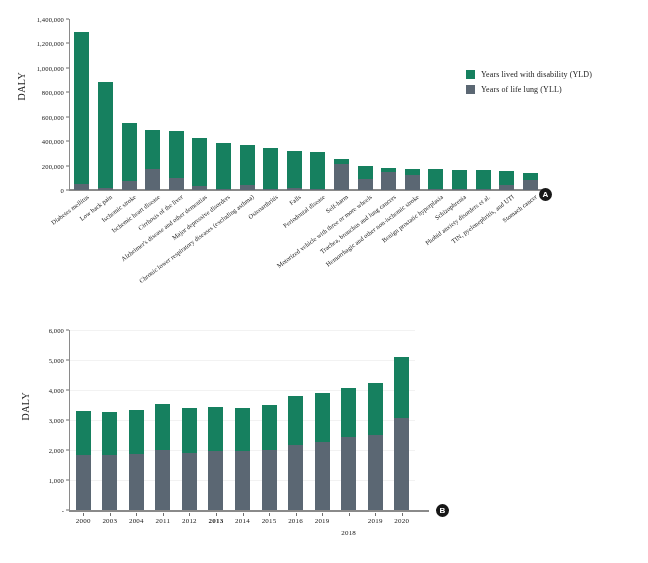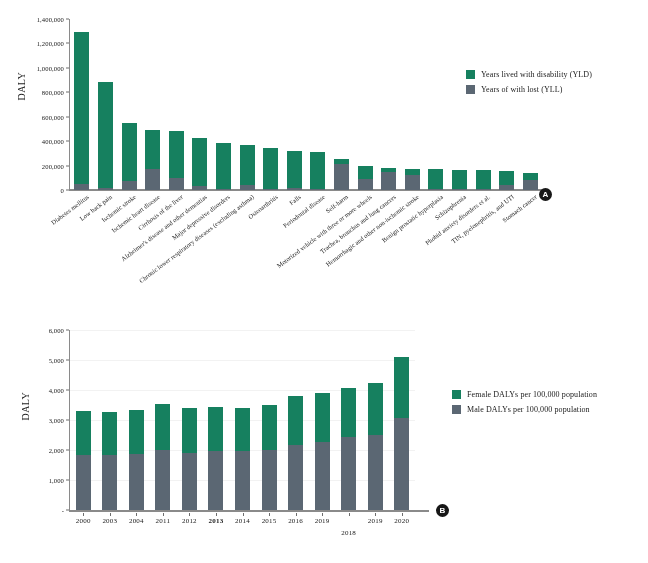--- a/index.html
+++ b/index.html
@@ -277,21 +277,21 @@
       <div class="xlab-a" style="left: 464.2px; top: 0px;">Stomach cancer</div>
     </div>
 
   <div class="legend" id="a-legend" style="left:466px; top:70px;">
       <div class="legend-row">
         <span class="legend-swatch" style="background: rgb(22, 128, 95);"></span>
         <span class="legend-label">Years lived with disability (YLD)</span>
       </div>
       <div class="legend-row">
         <span class="legend-swatch" style="background: rgb(91, 103, 115);"></span>
-        <span class="legend-label">Years of with lost (YLL)</span>
+        <span class="legend-label">Years of life lung (YLL)</span>
       </div>
     </div>
 
   <div class="badge" style="left:539px; top:188px;">A</div>
 </div>
 
 <div class="panel" id="panel-b" style="left:0; top:300px; width:648px; height:263px;">
 
   <div class="y-axis-title" style="left:20px; top:92px;">DALY</div>
 
@@ -402,25 +402,15 @@
       <div class="xlab-b" style="left: 252.115px; top: 4px;">2019</div>
       <div class="xtick-mark" style="left: 278.654px; top: 0px;"></div>
       <div class="xlab-b" style="left: 278.654px; top: 16px;">2018</div>
       <div class="xtick-mark" style="left: 305.192px; top: 0px;"></div>
       <div class="xlab-b" style="left: 305.192px; top: 4px;">2019</div>
       <div class="xtick-mark" style="left: 331.731px; top: 0px;"></div>
       <div class="xlab-b" style="left: 331.731px; top: 4px;">2020</div>
     </div>
 
 
-  <div class="legend" id="b-legend" style="left:452px; top:90px;">
-      <div class="legend-row">
-        <span class="legend-swatch" style="background: rgb(22, 128, 95);"></span>
-        <span class="legend-label">Female DALYs per 100,000 population</span>
-      </div>
-      <div class="legend-row">
-        <span class="legend-swatch" style="background: rgb(91, 103, 115);"></span>
-        <span class="legend-label">Male DALYs per 100,000 population</span>
-      </div>
-    </div>
 
   <div class="badge" style="left:436px; top:204px;">B</div>
 </div>
 
 </body></html>

